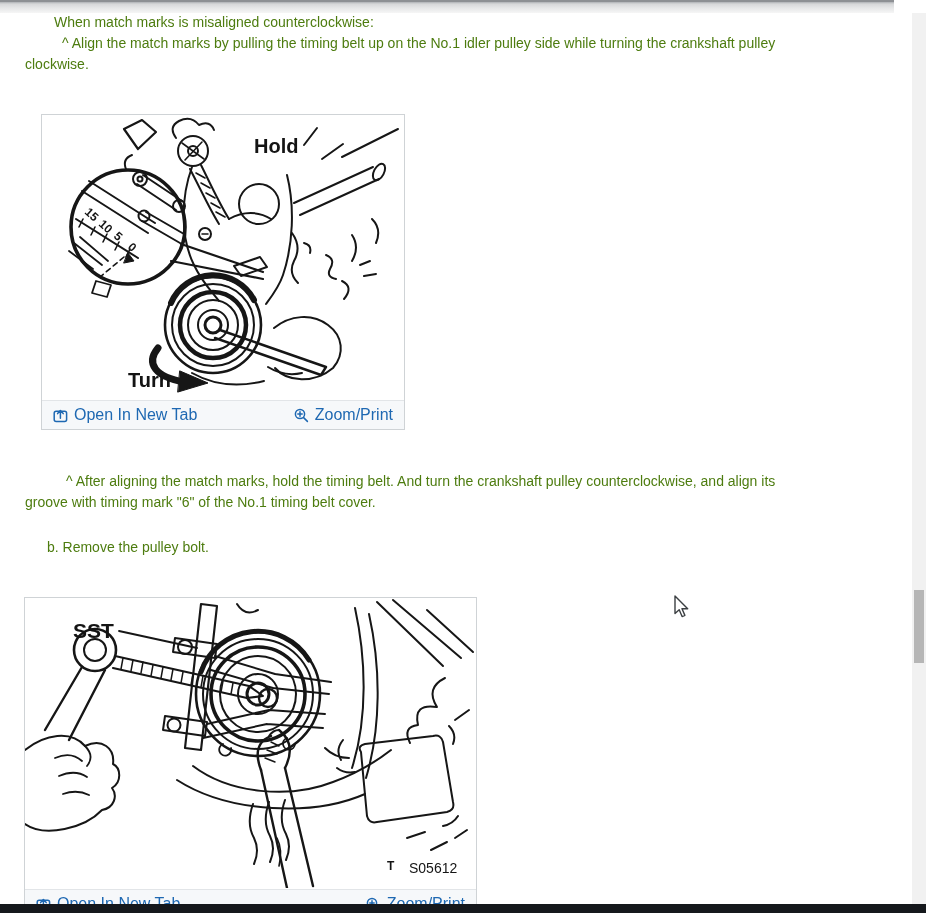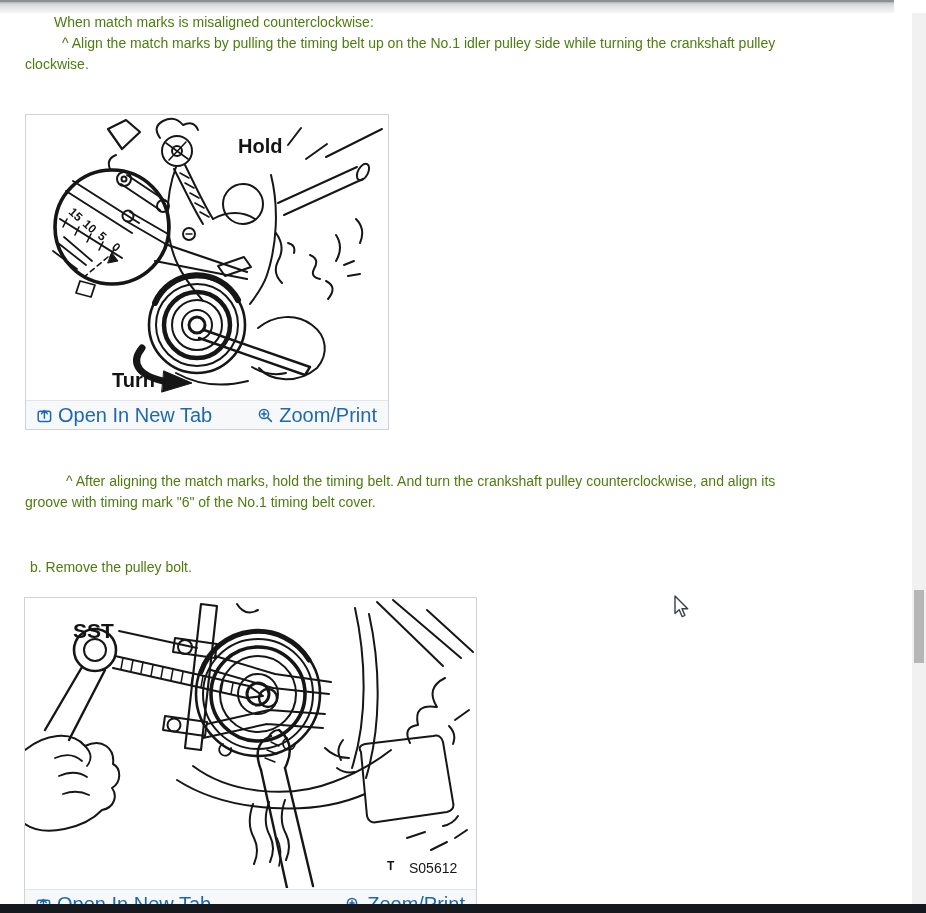--- a/index.html
+++ b/index.html
@@ -13,31 +13,31 @@
     background:linear-gradient(#aeb1b5 0%, #d6d7d9 18%, #e6e7e8 55%, #f6f6f6 100%);
     border-top:2px solid #8d9094; }
   .top-corner { position:absolute; left:894px; top:0; width:32px; height:13px; background:#fff; }
 
   
   .para { position:absolute; color:#4d7c0f; font-size:14px; line-height:21px;
     white-space:pre-line; width:872px; }
   .p1 { left:54px; top:12px; }
   .p2 { left:25px; top:33px; text-indent:37px; }
   .p3 { left:25px; top:471px; text-indent:41px; }
-  .p4 { left:30px; top:537px;margin-top:20px; }
+  .p4 { left:47px; top:537px; }
 
   
   .fig-card { position:absolute; background:#fff; border:1px solid #cfd3d6; }
-  .fig-card.one { left:25px; top:114px; width:364px; height:316px; }
+  .fig-card.one { left:41px; top:114px; width:364px; height:316px; }
   .fig-card.two { left:24px; top:597px; width:453px; height:322px; }
   .fig-img { display:block; background:#fff; }
   .fig-footer { position:absolute; left:0; right:0; bottom:0; height:29px;
     background:#f6f8fa; border-top:1px solid #e2e5e8;
     display:flex; align-items:center; justify-content:space-between; padding:0 11px; }
-  .fig-link { color:#1e68b2; font-size:20px; text-decoration:none; display:flex; align-items:center; gap:6px; cursor:pointer; }
+  .fig-link { color:#1e68b2; font-size:16px; text-decoration:none; display:flex; align-items:center; gap:6px; cursor:pointer; }
   .fig-link svg { flex:0 0 auto; }
 
   
   .sb-track { position:absolute; right:0; top:13px; width:14px; height:900px; background:#f1f1f1; }
   .sb-thumb { position:absolute; right:2px; top:577px; width:10px; height:73px; background:#b6b6b6; }
 
   
   .bottom-bar { position:absolute; left:0; top:904px; width:926px; height:9px; background:#15181c; z-index:20; }
 
   .cursor { position:absolute; left:674px; top:595px; z-index:30; }

